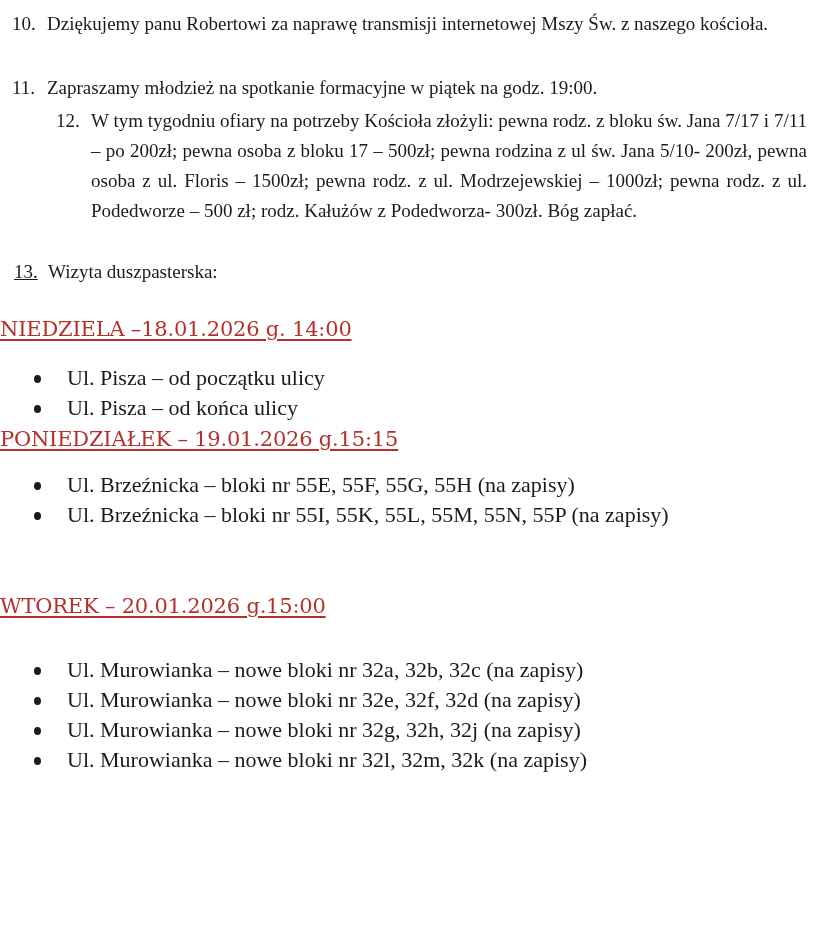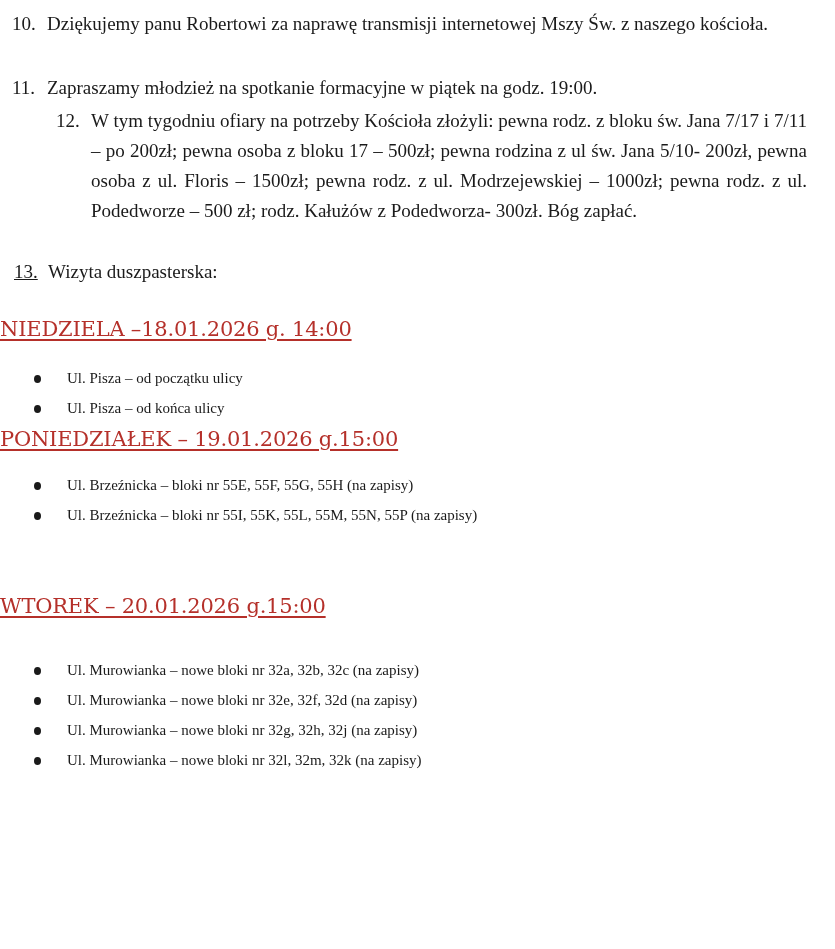--- a/index.html
+++ b/index.html
@@ -39,21 +39,21 @@
     letter-spacing: -0.2px;
     white-space: nowrap;
   }
   .bullets {
     position: absolute; left: 0; width: 835px;
     margin: 0; padding: 0; list-style: none;
   }
   .bullets li {
     position: relative;
     padding-left: 67px;
-    font-size: 15px;
+    font-size: 22px;
     line-height: 30px;
     white-space: nowrap;
   }
   .bullets li .dot {
     position: absolute; left: 34px; top: 12px;
     width: 7px; height: 8px; border-radius: 50%;
     background: #1a1a1a;
   }
 </style>
 </head>
@@ -77,21 +77,21 @@
     <span>Wizyta duszpasterska:</span>
   </div>
 </div>
 
 <div class="heading" style="top:317px;">NIEDZIELA –18.01.2026 g. 14:00</div>
 <ul class="bullets" style="top:363px;">
   <li><span class="dot"></span><span class="txt">Ul. Pisza – od początku ulicy</span></li>
   <li><span class="dot"></span><span class="txt">Ul. Pisza – od końca ulicy</span></li>
 </ul>
 
-<div class="heading" style="top:427px;">PONIEDZIAŁEK – 19.01.2026 g.15:00</div>
+<div class="heading" style="top:427px;">PONIEDZIAŁEK – 19.01.2026 g.15:15</div>
 <ul class="bullets" style="top:470px;">
   <li><span class="dot"></span><span class="txt">Ul. Brzeźnicka – bloki nr 55E, 55F, 55G, 55H (na zapisy)</span></li>
   <li><span class="dot"></span><span class="txt">Ul. Brzeźnicka – bloki nr 55I, 55K, 55L, 55M, 55N, 55P  (na zapisy)</span></li>
 </ul>
 
 <div class="heading" style="top:594px;">WTOREK – 20.01.2026 g.15:00</div>
 <ul class="bullets" style="top:655px;">
   <li><span class="dot"></span><span class="txt">Ul. Murowianka – nowe bloki nr 32a, 32b, 32c (na zapisy)</span></li>
   <li><span class="dot"></span><span class="txt">Ul. Murowianka – nowe bloki nr 32e, 32f, 32d (na zapisy)</span></li>
   <li><span class="dot"></span><span class="txt">Ul. Murowianka – nowe bloki nr 32g, 32h, 32j (na zapisy)</span></li>

